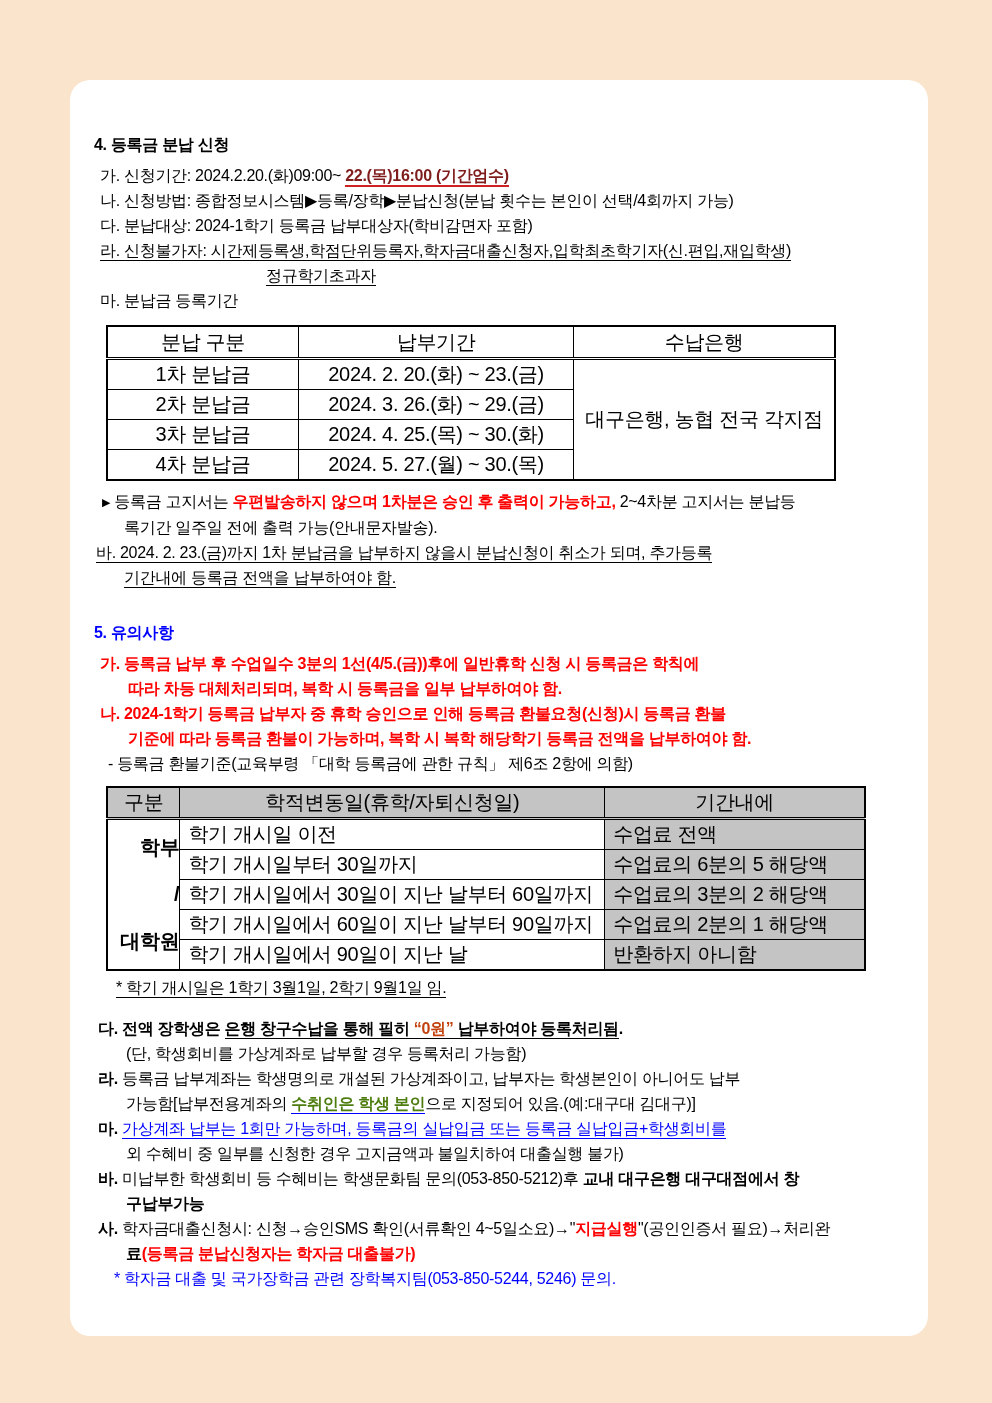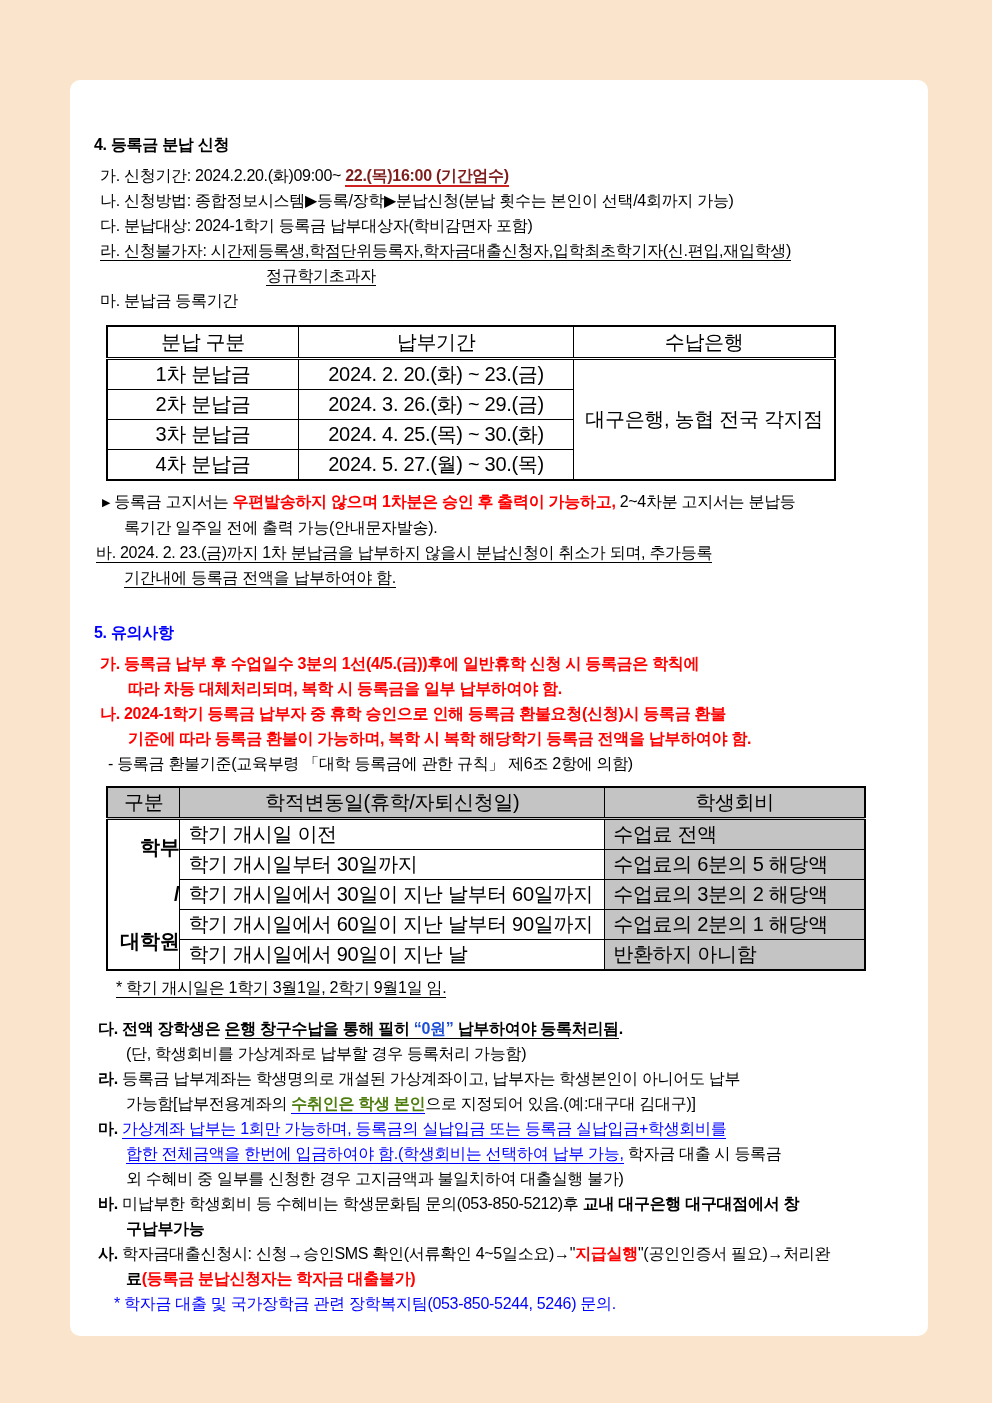--- a/index.html
+++ b/index.html
@@ -5,29 +5,29 @@
   html,body{margin:0;padding:0;}
   body{
     width:992px;height:1403px;
     background:#FAE4CC;
     font-family:"Liberation Sans","DejaVu Sans",sans-serif;
     color:#000;
   }
   .card{
     position:absolute;left:70px;top:80px;
     width:858px;height:1256px;
-    background:#FFFFFF;border-radius:10px;
+    background:#FFFFFF;border-radius:20px;
     overflow:hidden;
   }
   .content{padding:52px 24px 0 24px;font-size:16px;letter-spacing:-0.3px;}
   .line{line-height:25px;}
   .h4{font-weight:bold;margin-bottom:6px;}
   .h5{font-weight:bold;color:#0000FF;margin:30px 0 6px 0;}
   .b{font-weight:bold;}
-  .r{color:#1d4ed8;}
+  .r{color:#c2410c;}
   .rb{color:#FF0000;font-weight:bold;}
   .bl{color:#0000FF;}
   .blb{color:#4d7c0f;font-weight:bold;}
   .u{border-bottom:1.5px solid #000;padding-bottom:1px;}
   .ubl{border-bottom:1.5px solid #0000FF;padding-bottom:1px;}
   .hl{color:#7f1d1d;font-weight:bold;border-bottom:2px solid #CC2222;padding-bottom:1px;}
   .ind-item{margin-left:6px;}
   .ind-cont{margin-left:34px;}
   .ind-cont2{margin-left:30px;}
   .ind-big{margin-left:172px;}
@@ -122,21 +122,21 @@
     <table class="t2">
       <colgroup>
           <col style="width:70px">
           <col style="width:408px">
           <col style="width:250px">
         </colgroup>
       <thead>
         <tr>
           <th>구분</th>
           <th>학적변동일(휴학/자퇴신청일)</th>
-          <th>학생회비</th>
+          <th>기간내에</th>
         </tr>
       </thead>
       <tbody>
         <tr>
           <td rowspan="5" class="group">
             <div class="group-inner">
               <div>학부</div>
               <div>/</div>
               <div>대학원</div>
             </div>
@@ -167,21 +167,20 @@
 
     <div class="gap-sm"></div>
 
     <div class="line" style="margin-left:4px"><span class="b">다.</span> <span class="b">전액 장학생은 </span><span class="u b"><span>은행 창구수납을 통해 필히 </span><span class="r">“0원”</span><span> 납부하여야 등록처리됨</span></span><span class="b">.</span></div>
     <div class="line" style="margin-left:32px">(단, 학생회비를 가상계좌로 납부할 경우 등록처리 가능함)</div>
 
     <div class="line" style="margin-left:4px"><span class="b">라.</span> <span>등록금 납부계좌는 학생명의로 개설된 가상계좌이고, 납부자는 학생본인이 아니어도 납부</span></div>
     <div class="line" style="margin-left:32px"><span>가능함[납부전용계좌의 </span><span class="blb ubl">수취인은 학생 본인</span><span>으로 지정되어 있음.(예:대구대 김대구)]</span></div>
 
     <div class="line" style="margin-left:4px"><span class="b">마.</span> <span class="bl ubl">가상계좌 납부는 1회만 가능하며, 등록금의 실납입금 또는 등록금 실납입금+학생회비를</span></div>
-    <div class="line" style="margin-left:32px"><span class="bl ubl">합한 전체금액을 한번에 입금하여야 함.(학생회비는 선택하여 납부 가능,</span><span> 학자금 대출 시 등록금</span></div>
     <div class="line" style="margin-left:32px">외 수혜비 중 일부를 신청한 경우 고지금액과 불일치하여 대출실행 불가)</div>
 
     <div class="line" style="margin-left:4px"><span class="b">바.</span> <span>미납부한 학생회비 등 수혜비는 학생문화팀 문의(053-850-5212)후 </span><span class="b">교내 대구은행 대구대점에서 창</span></div>
     <div class="line b" style="margin-left:32px">구납부가능</div>
 
     <div class="line" style="margin-left:4px"><span class="b">사.</span> <span>학자금대출신청시: 신청→승인SMS 확인(서류확인 4~5일소요)→"</span><span class="rb">지급실행</span><span>"(공인인증서 필요)→처리완</span></div>
     <div class="line" style="margin-left:32px"><span class="b">료</span><span class="rb">(등록금 분납신청자는 학자금 대출불가)</span></div>
 
     <div class="line bl ind-foot">* 학자금 대출 및 국가장학금 관련 장학복지팀(053-850-5244, 5246) 문의.</div>
 

